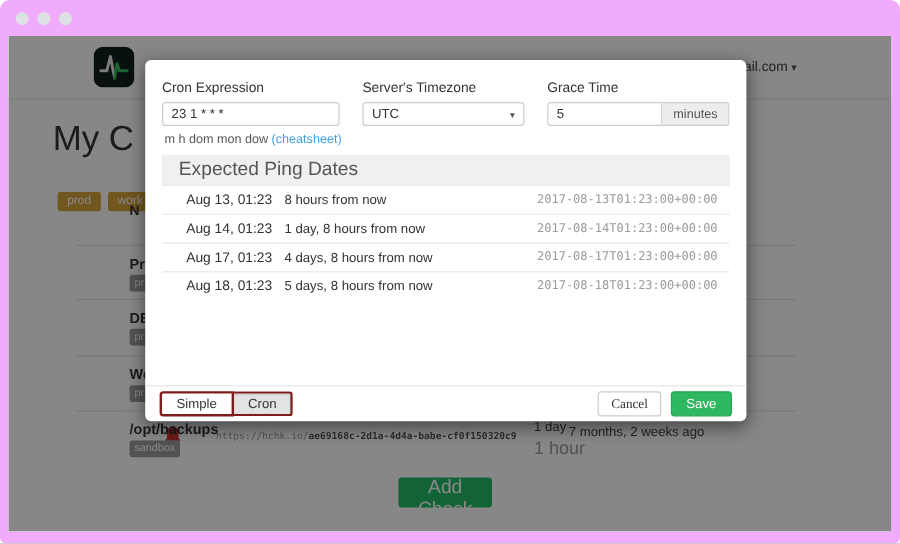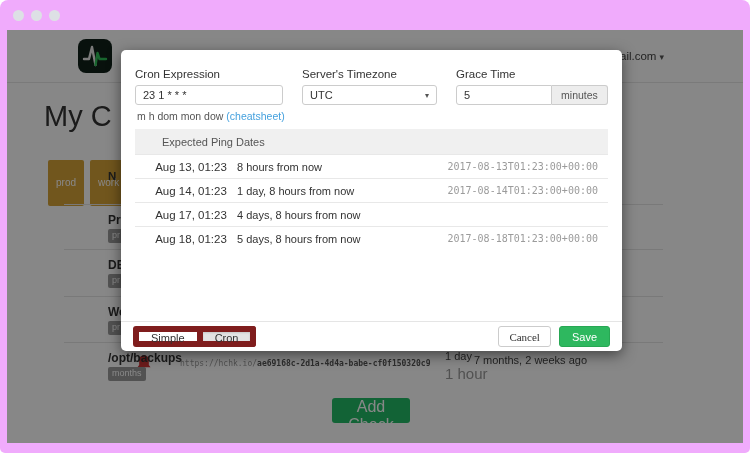--- a/index.html
+++ b/index.html
@@ -15,21 +15,21 @@
   .navbar { position: absolute; left: 0; top: 0; width: 100%; height: 53px;
             border-bottom: 1px solid #e6e6e6; background: #fff; }
   .brand { position: absolute; left: 71px; top: 9px; width: 34px; height: 34px; }
   .account { position: absolute; left: 613px; top: 20px; font-size: 11.5px; color: #444;
              white-space: nowrap; cursor: pointer; }
   .account .caret { font-size: 9px; color: #555; margin-left: 3px; }
   .page-title { position: absolute; left: 37px; top: 70px; font-size: 29px; color: #333;
                 font-weight: 400; white-space: nowrap; }
   .filter-tags { position: absolute; left: 41px; top: 130px; display: flex; gap: 6px; }
   .tagbtn { font-size: 10px; color: #fff; background: #d6a237; border-radius: 2px;
-            padding: 18px 8px; line-height: 1; cursor: pointer; }
+            padding: 3px 8px; line-height: 1; cursor: pointer; }
   .col-head { position: absolute; left: 101px; top: 140px; font-size: 11.5px; font-weight: bold; color: #333; }
   .bg-row { position: absolute; left: 57px; width: 599px; height: 46px; border-top: 1px solid #e4e4e4; }
   .st-ico { position: absolute; left: 71px; top: 12px; width: 18px; height: 18px; border-radius: 50%;
             color: #fff; font-size: 12px; font-weight: bold; display: flex; align-items: center; justify-content: center; }
   .st-warn { background: #f0ad4e; }
   .st-ok   { background: #5cb85c; }
   .bg-name { position: absolute; left: 44px; top: 8px; font-size: 12px; font-weight: bold; color: #333; white-space: nowrap; }
   .bg-tag  { position: absolute; left: 44px; top: 24px; font-size: 9px; color: #fff; background: #9b9b9b;
              border-radius: 2px; padding: 1px 4px; line-height: 1.3; white-space: nowrap; }
   .bell { position: absolute; left: 71px; top: 11px; width: 18px; height: 18px; color: #cc3333; }
@@ -58,33 +58,33 @@
                font-size: 11px; color: #333; padding: 3px 7px; cursor: pointer; }
   .selectbox .caret { position: absolute; right: 7px; top: 5px; font-size: 8px; color: #555; }
   .igroup { display: flex; }
   .igroup .tinput { width: 96px; border-radius: 3px 0 0 3px; }
   .addon { width: 56px; height: 20px; background: #ededed; border: 1px solid #ccc; border-left: none;
            border-radius: 0 3px 3px 0; font-size: 10.5px; color: #555; display: flex;
            align-items: center; justify-content: center; }
   .helper { margin: 5px 0 0 2px; font-size: 10.5px; color: #555; white-space: nowrap; }
   .helper a { color: #45a1de; text-decoration: none; cursor: pointer; }
   .ping-table { margin-top: 7px; width: 100%; }
-  .pt-head { height: 25px; background: #f0f0f0; font-size: 11px; color: #555;
-             display: flex; align-items: center; padding-left: 27px; }
+  .pt-head { height: 25px; background: #f0f0f0; font-size: 16px; color: #555;
+             display: flex; align-items: center; padding-left: 14px; }
   .pt-row { height: 24px; border-top: 1px solid #e8e8e8; display: flex; align-items: center;
             padding: 0 10px; }
   .pt-row:first-of-type { border-top: none; }
   .pt-date { width: 92px; font-size: 11.5px; color: #333; text-align: center; }
   .pt-rel { font-size: 11px; color: #333; }
   .pt-iso { margin-left: auto; font-family: "DejaVu Sans Mono", monospace; font-size: 10px; color: #9b9b9b; }
   .modal-footer { position: absolute; left: 0; right: 0; bottom: 0; height: 30px;
                   border-top: 1px solid #e5e5e5; display: flex; align-items: center; padding: 0 12px; }
   .seg { display: flex; }
   .segbtn { height: 21px; padding: 0 12px; font-size: 11px; color: #333; background: #fff;
-            border: 6px solid #7f1d1d; cursor: pointer; font-family: "Liberation Sans", sans-serif; }
+            border: 2px solid #7f1d1d; cursor: pointer; font-family: "Liberation Sans", sans-serif; }
   .segbtn.first { border-radius: 3px 0 0 3px; }
   .segbtn.active { background: #e3e3e3; border-radius: 0 3px 3px 0; border-left: none;
                    box-shadow: inset 0 1px 2px rgba(0,0,0,0.12); }
   .btn-cancel { margin-left: auto; height: 21px; padding: 0 10px; font-size: 11px; color: #333;
                 background: #fff; border: 1px solid #ccc; border-radius: 3px; cursor: pointer;
                 font-family: Liberation Serif, serif; }
   .btn-save { margin-left: 8px; height: 21px; padding: 0 12px; font-size: 11px; color: #fff;
               background: #2eb85f; border: 1px solid #28a754; border-radius: 3px; cursor: pointer;
               font-family: "Liberation Sans", sans-serif; }
 </style>
@@ -136,21 +136,21 @@
       <span class="bg-name">We</span>
       <span class="bg-tag">pr</span>
     </div>
 
     <div class="bg-row" style="top:312px">
       <svg class="bell" viewBox="0 0 16 16">
         <path fill="currentColor" d="M8 1.2c-2.8 0-4.3 1.9-4.3 4.8v3.8L2.2 11.8h11.6L12.3 9.8V6C12.3 3.1 10.8 1.2 8 1.2z"></path>
         <circle fill="currentColor" cx="8" cy="13.4" r="1.5"></circle>
       </svg>
       <span class="bg-name">/opt/backups</span>
-      <span class="bg-tag">months</span>
+      <span class="bg-tag">sandbox</span>
       <span class="bg-url"><span class="pre">https://hchk.io/</span><span class="code">ae69168c-2d1a-4d4a-babe-cf0f150320c9</span></span>
       <span class="bg-period">1 day</span>
       <span class="bg-grace">1 hour</span>
       <span class="bg-lastping">7 months, 2 weeks ago</span>
     </div>
 
     <button class="add-check">Add Check</button>
 
     <div class="backdrop"></div>
   </div>
@@ -184,20 +184,21 @@
           <span class="pt-iso">2017-08-13T01:23:00+00:00</span>
         </div>
         <div class="pt-row">
           <span class="pt-date">Aug 14, 01:23</span>
           <span class="pt-rel">1 day, 8 hours from now</span>
           <span class="pt-iso">2017-08-14T01:23:00+00:00</span>
         </div>
         <div class="pt-row">
           <span class="pt-date">Aug 17, 01:23</span>
           <span class="pt-rel">4 days, 8 hours from now</span>
+          <span class="pt-iso">2017-08-17T01:23:00+00:00</span>
         </div>
         <div class="pt-row">
           <span class="pt-date">Aug 18, 01:23</span>
           <span class="pt-rel">5 days, 8 hours from now</span>
           <span class="pt-iso">2017-08-18T01:23:00+00:00</span>
         </div>
       </div>
     </div>
 
     <div class="modal-footer">

